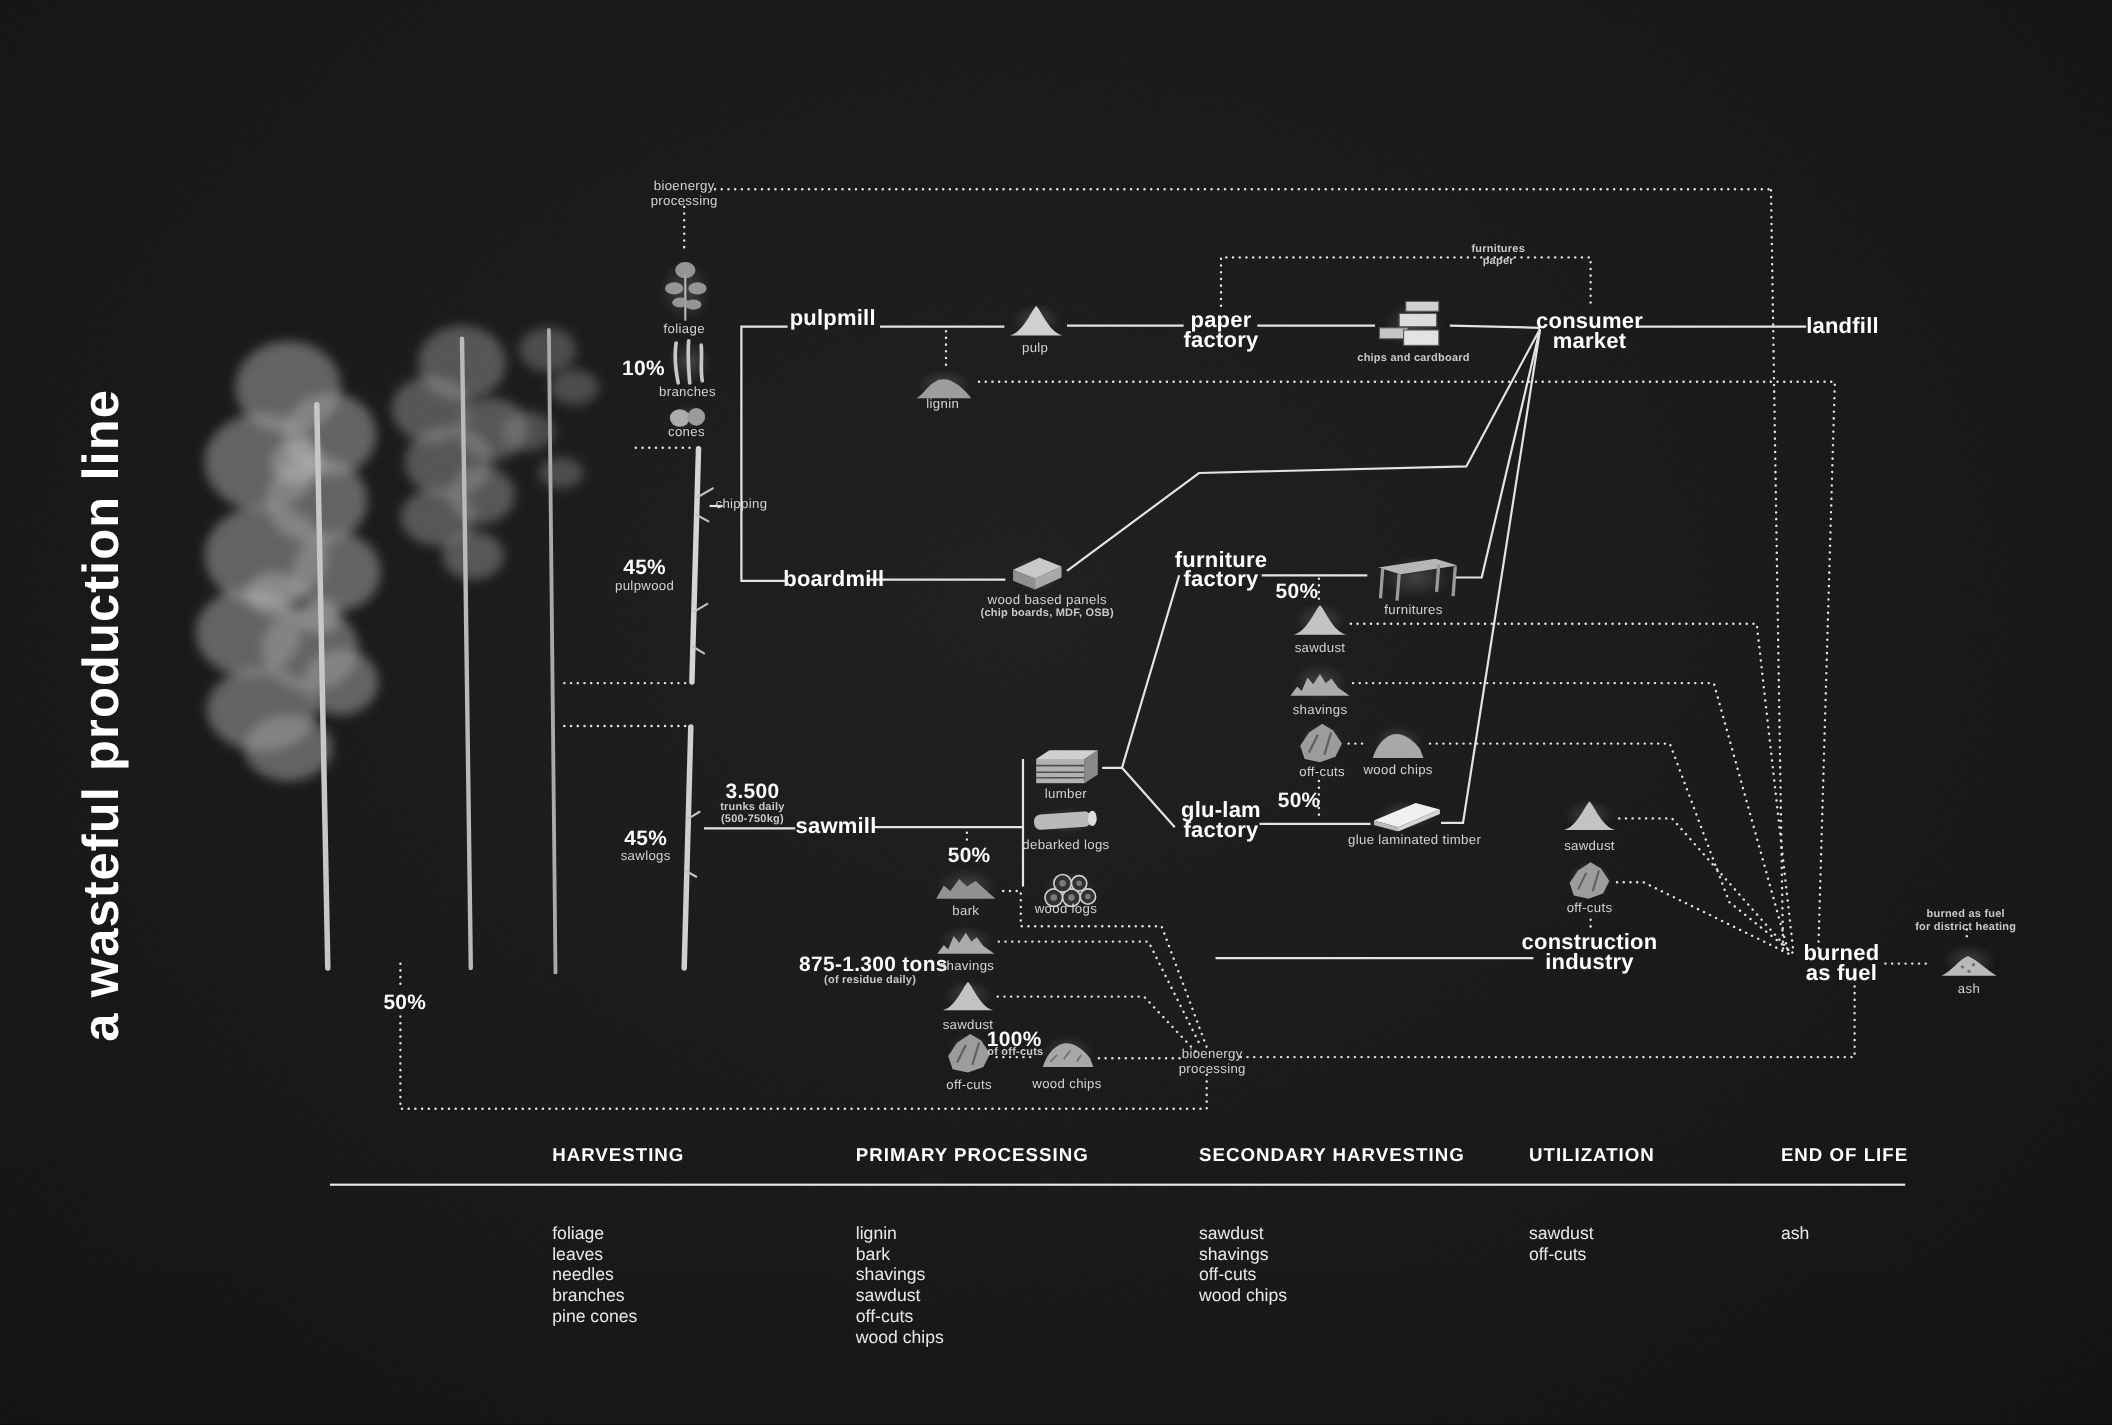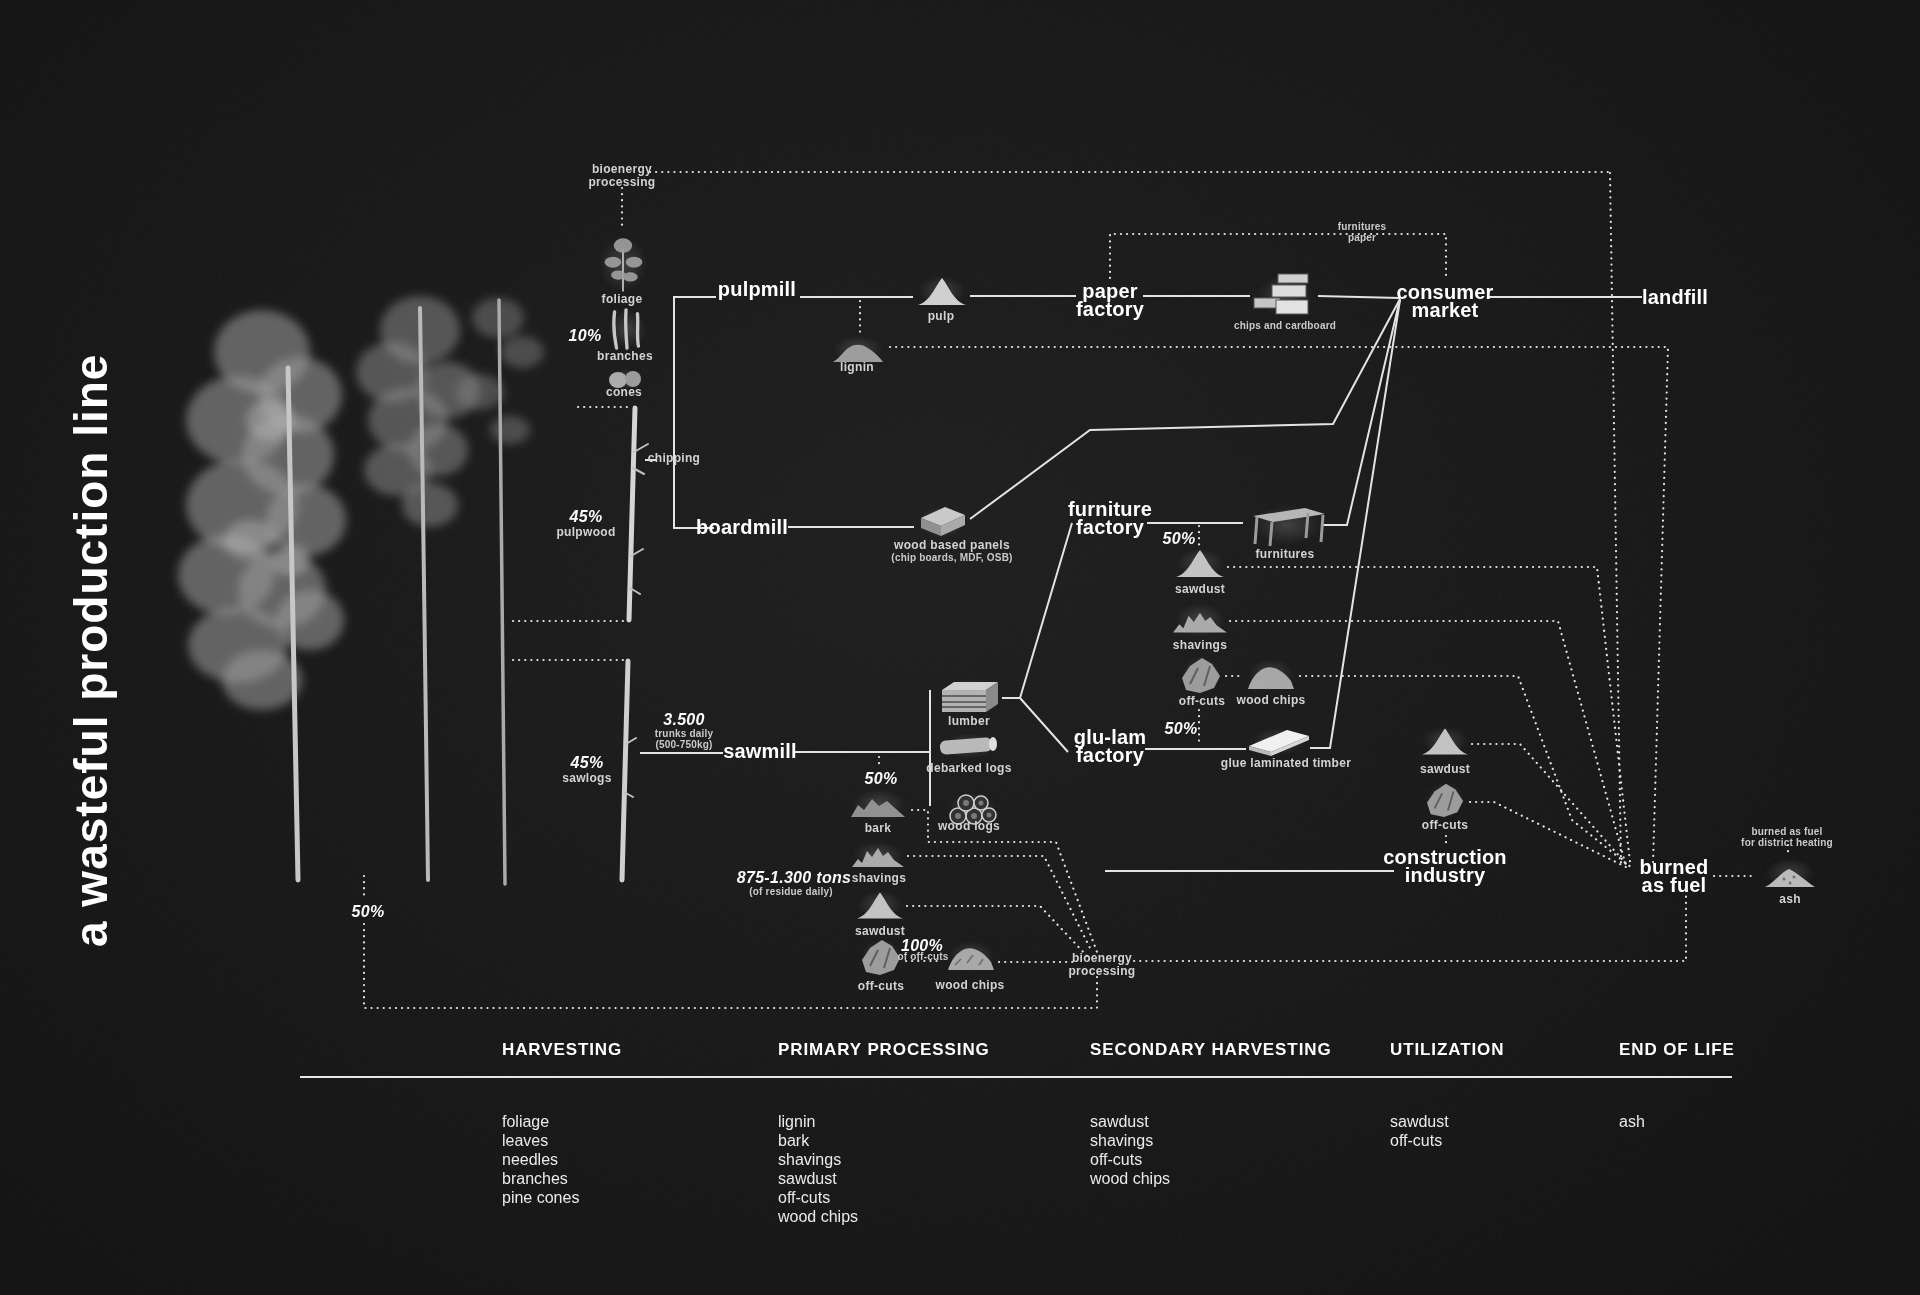--- a/index.html
+++ b/index.html
@@ -3,24 +3,24 @@
 <meta charset="utf-8">
 <style>
   html,body{margin:0;padding:0;background:#0c0c0c;}
   #stage{position:relative;width:1920px;height:1295px;overflow:hidden;
     background:radial-gradient(ellipse at 48% 42%, #1c1c1c 0%, #151515 55%, #0f0f0f 100%);
     font-family:"Liberation Sans", sans-serif;color:#fff;}
   svg{display:block;}
   .wires{position:absolute;left:0;top:0;z-index:2;}
   .grain{position:absolute;left:0;top:0;z-index:9;pointer-events:none;}
   .lbl{position:absolute;transform:translateX(-50%);text-align:center;white-space:nowrap;z-index:5;}
-  .sm{font-size:12px;line-height:13px;letter-spacing:.3px;color:#d2d2d2;font-weight:700;}
+  .sm{font-size:12px;line-height:13px;letter-spacing:.3px;color:#d2d2d2;font-weight:400;}
   .xs{font-size:10px;line-height:11px;letter-spacing:.2px;color:#c9c9c9;font-weight:600;}
   .node{font-size:20px;line-height:18px;font-weight:bold;color:#fff;letter-spacing:.2px;}
-  .pct{font-size:16px;line-height:19px;font-weight:bold;color:#fafafa;letter-spacing:.3px;font-style:italic;}
+  .pct{font-size:19px;line-height:19px;font-weight:bold;color:#fafafa;letter-spacing:.3px;}
   .title{position:absolute;left:64px;top:340px;height:620px;z-index:5;
     writing-mode:vertical-rl;transform:rotate(180deg);text-align:center;
     font-size:46px;font-weight:bold;letter-spacing:1px;color:#fff;}
   .icon{position:absolute;z-index:4;display:flex;align-items:center;justify-content:center;
     background:radial-gradient(closest-side, rgba(255,255,255,.16), rgba(255,255,255,0) 78%);}
   .icon svg{display:block;}
   
   .t-col{position:absolute;top:1040px;z-index:5;}
   .th{font-size:17px;font-weight:bold;letter-spacing:.9px;color:#fff;}
   .tl{margin-top:52px;}
@@ -331,21 +331,21 @@
   <div class="lbl pct" style="left:684px;top:710px">3.500</div>
   <div class="lbl xs two" style="left:684px;top:728px">
     <span>trunks daily</span>
     <span>(500-750kg)</span>
   </div>
   <div class="lbl pct" style="left:587px;top:753px">45%</div>
   <div class="lbl sm" style="left:587px;top:772px">sawlogs</div>
   <div class="lbl pct" style="left:368px;top:902px">50%</div>
 
   <div class="lbl node" style="left:757px;top:280px">pulpmill</div>
-  <div class="lbl node" style="left:742px;top:518px">boardmill</div>
+  <div class="lbl node" style="left:758px;top:518px">boardmill</div>
   <div class="lbl node" style="left:760px;top:742px">sawmill</div>
   <div class="lbl node two" style="left:1110px;top:282px">
     <span>paper</span>
     <span>factory</span>
   </div>
   <div class="lbl node two" style="left:1110px;top:500px">
     <span>furniture</span>
     <span>factory</span>
   </div>
   <div class="lbl node two" style="left:1110px;top:728px">

